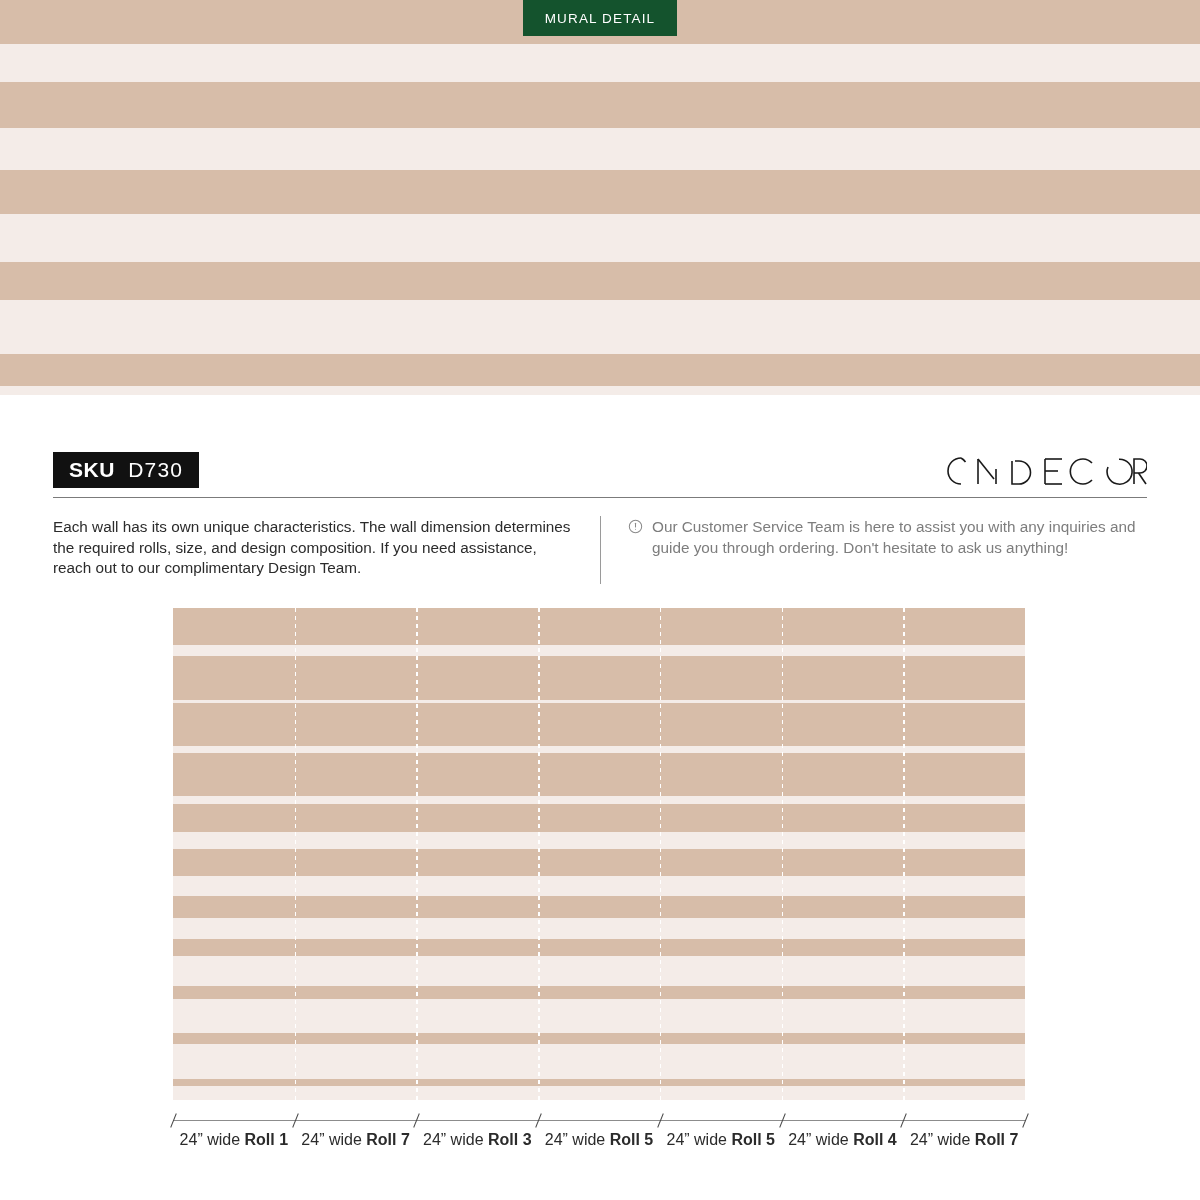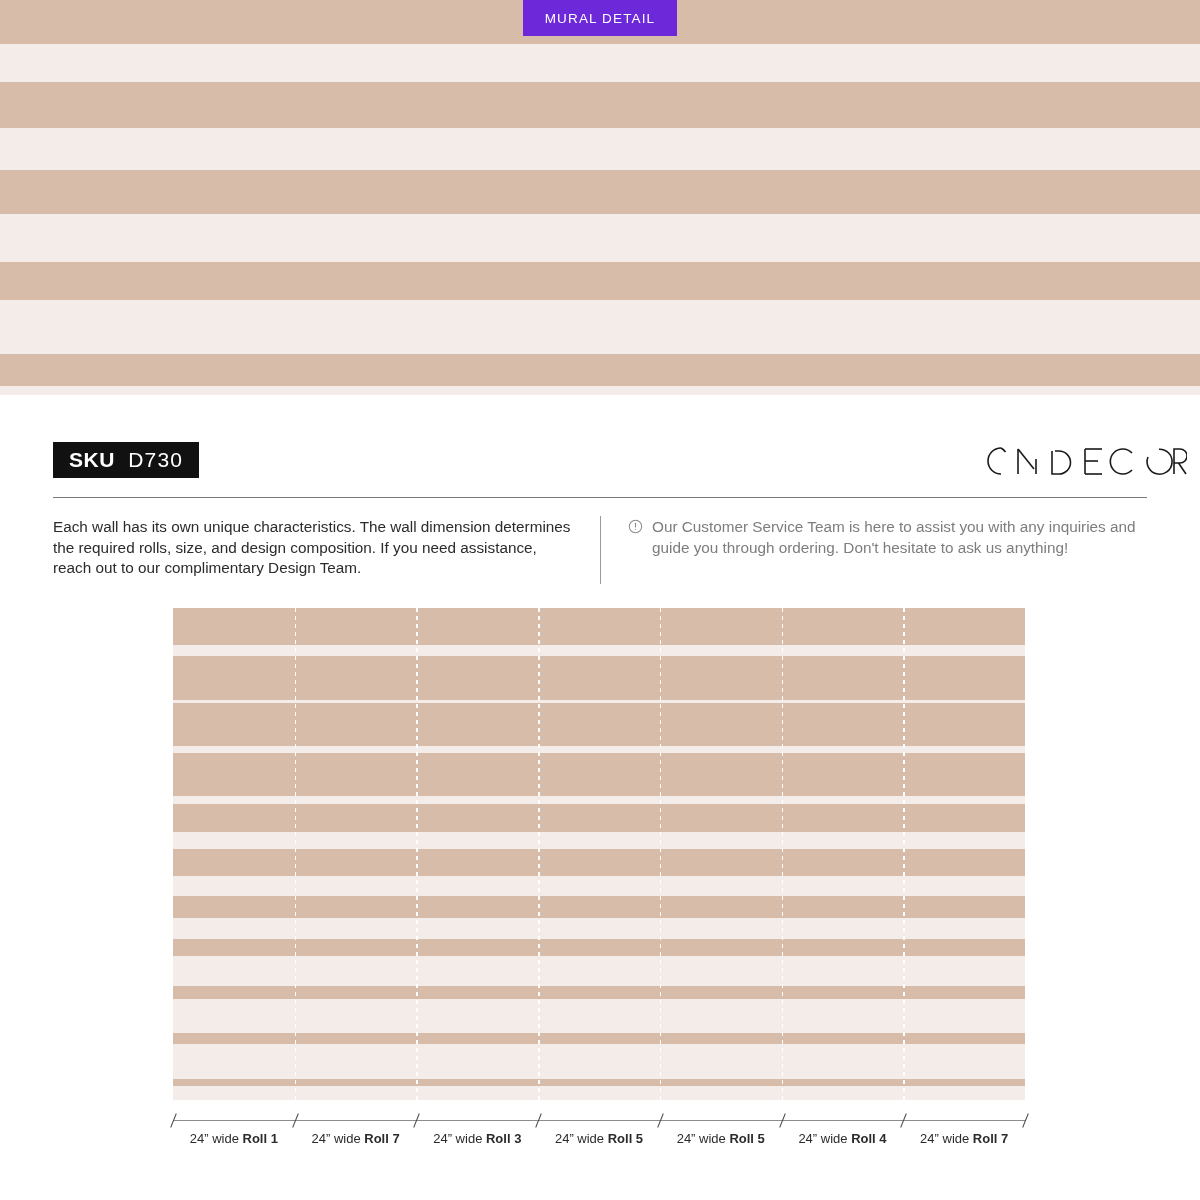--- a/index.html
+++ b/index.html
@@ -32,21 +32,21 @@
     left: 0;
     width: 1200px;
   }
 
   #banner-tab {
     position: absolute;
     left: 523px;
     top: 0;
     width: 154px;
     height: 36px;
-    background: #6d28d9;
+    background: #14532d;
     color: #ffffff;
     display: flex;
     align-items: center;
     justify-content: center;
     font-size: 13.5px;
     letter-spacing: 1.15px;
     font-weight: 400;
     z-index: 5;
   }
 
@@ -54,24 +54,23 @@
   #info {
     position: absolute;
     left: 0;
     top: 395px;
     width: 1200px;
   }
 
   #title-row {
     position: absolute;
     left: 53px;
-    top: 45px;
+    top: 55px;
     width: 1094px;
     height: 48px;
-    padding-left: 40px;
   }
   #sku-badge {
     position: absolute;
     left: 0;
     top: 2px;
     height: 36px;
     background: #111111;
     color: #ffffff;
     display: flex;
     align-items: center;
@@ -212,21 +211,21 @@
   #roll-labels {
     position: absolute;
     left: 173px;
     top: 1131px;
     width: 852px;
     display: flex;
   }
   .roll-label {
     flex: 1 1 0;
     text-align: center;
-    font-size: 13px;
+    font-size: 16px;
     color: #2b2b2b;
     font-weight: 400;
     white-space: nowrap;
   }
   .roll-label b { font-weight: 700; }
 </style>
 </head>
 <body>
 
 <div id="banner">

